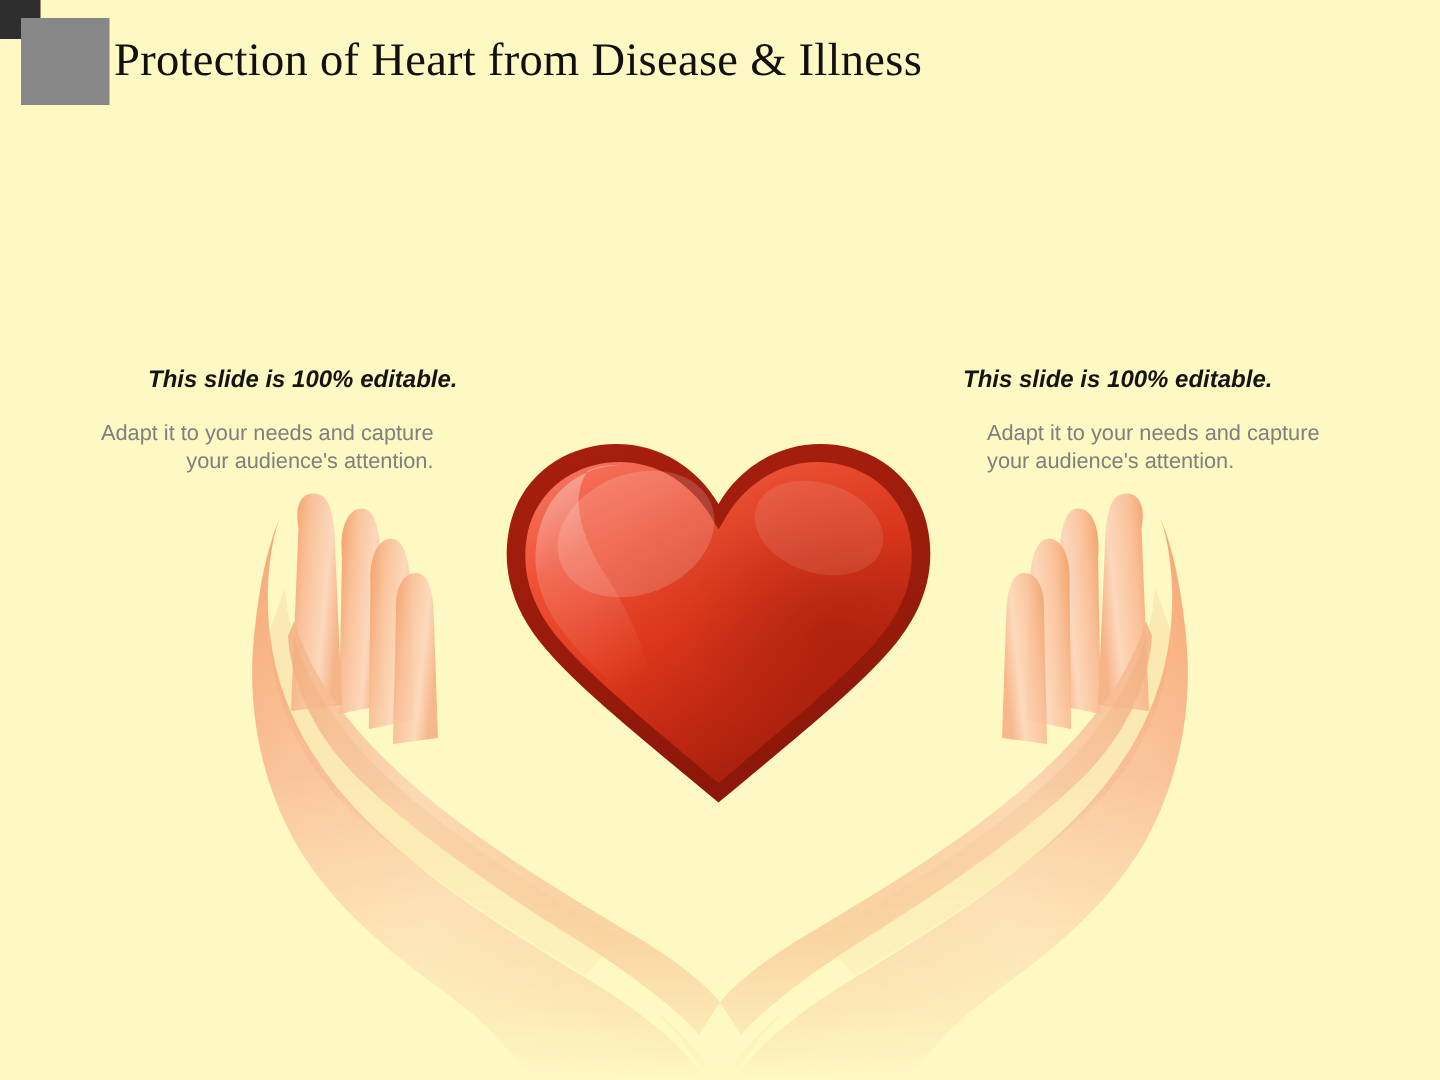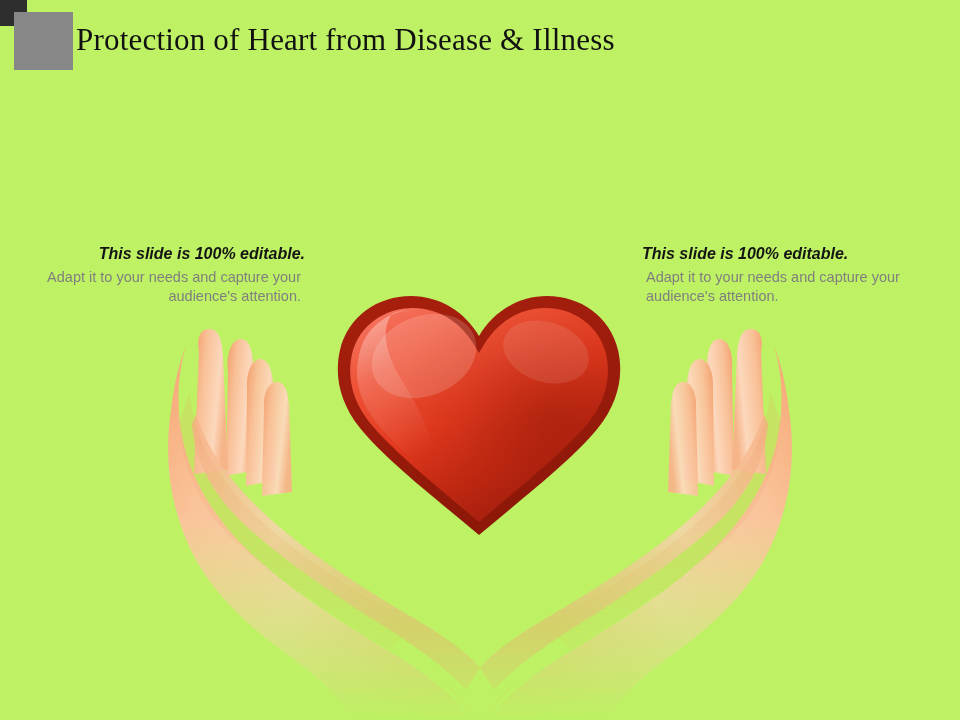--- a/index.html
+++ b/index.html
@@ -13,21 +13,21 @@
     height: 720px;
     overflow: hidden;
     font-family: "Liberation Sans", sans-serif;
     position: relative;
   }
   #slide {
     position: absolute;
     left: 0; top: 0;
     width: 960px;
     height: 720px;
-    background: #bef264;
+    background: #fef9c3;
     overflow: hidden;
   }
 
   
   .deco-dark {
     position: absolute;
     left: 0px;
     top: 0px;
     width: 27px;
     height: 26px;
@@ -73,21 +73,21 @@
     margin: 0 0 2px 0;
     white-space: nowrap;
   }
   .txt-body {
     font-family: "Liberation Sans", sans-serif;
     font-size: 14.5px;
     font-weight: normal;
     font-style: normal;
     color: #7f7f7f;
     line-height: 19px;
-    margin: 4px;
+    margin: 16px;
   }
 
   
   .artwork {
     position: absolute;
     left: 0;
     top: 0;
     width: 960px;
     height: 720px;
     pointer-events: none;

